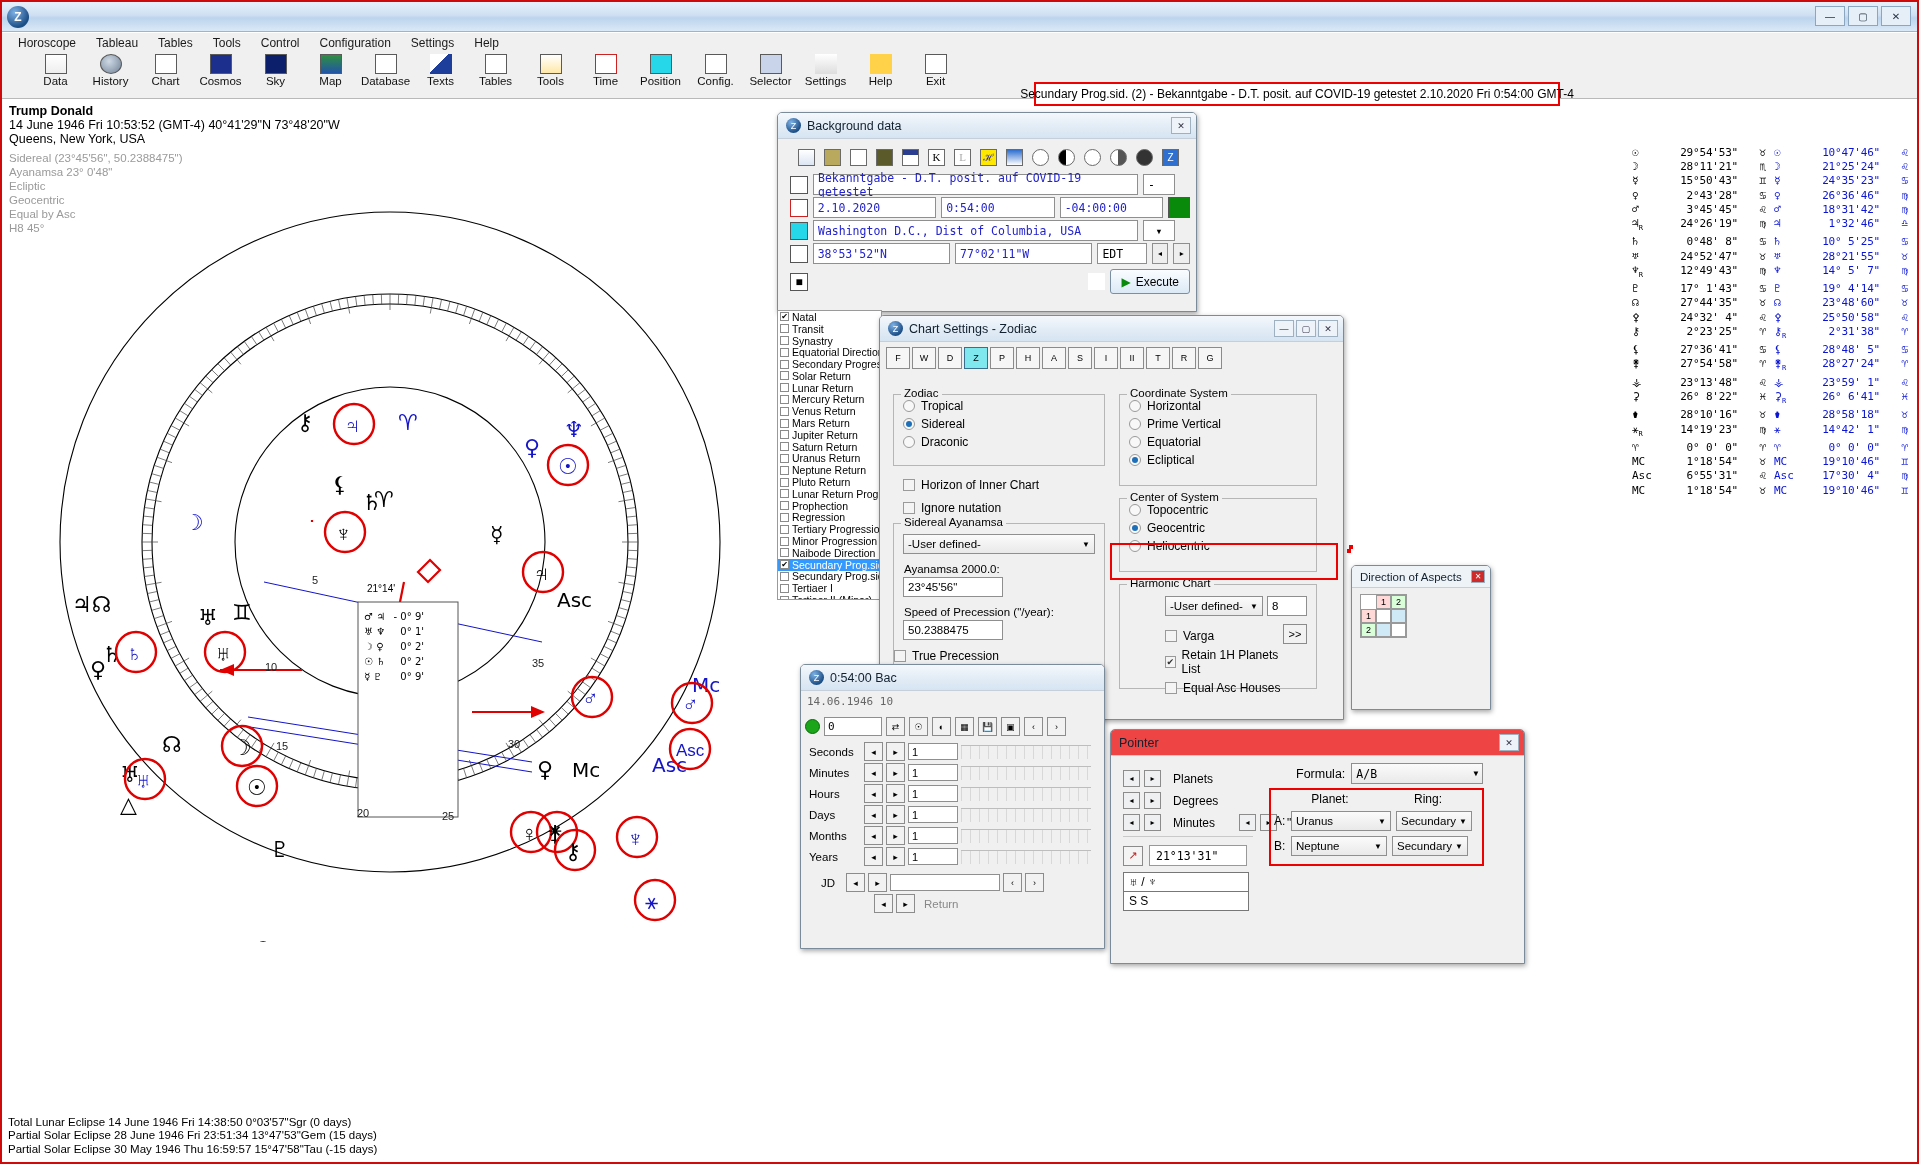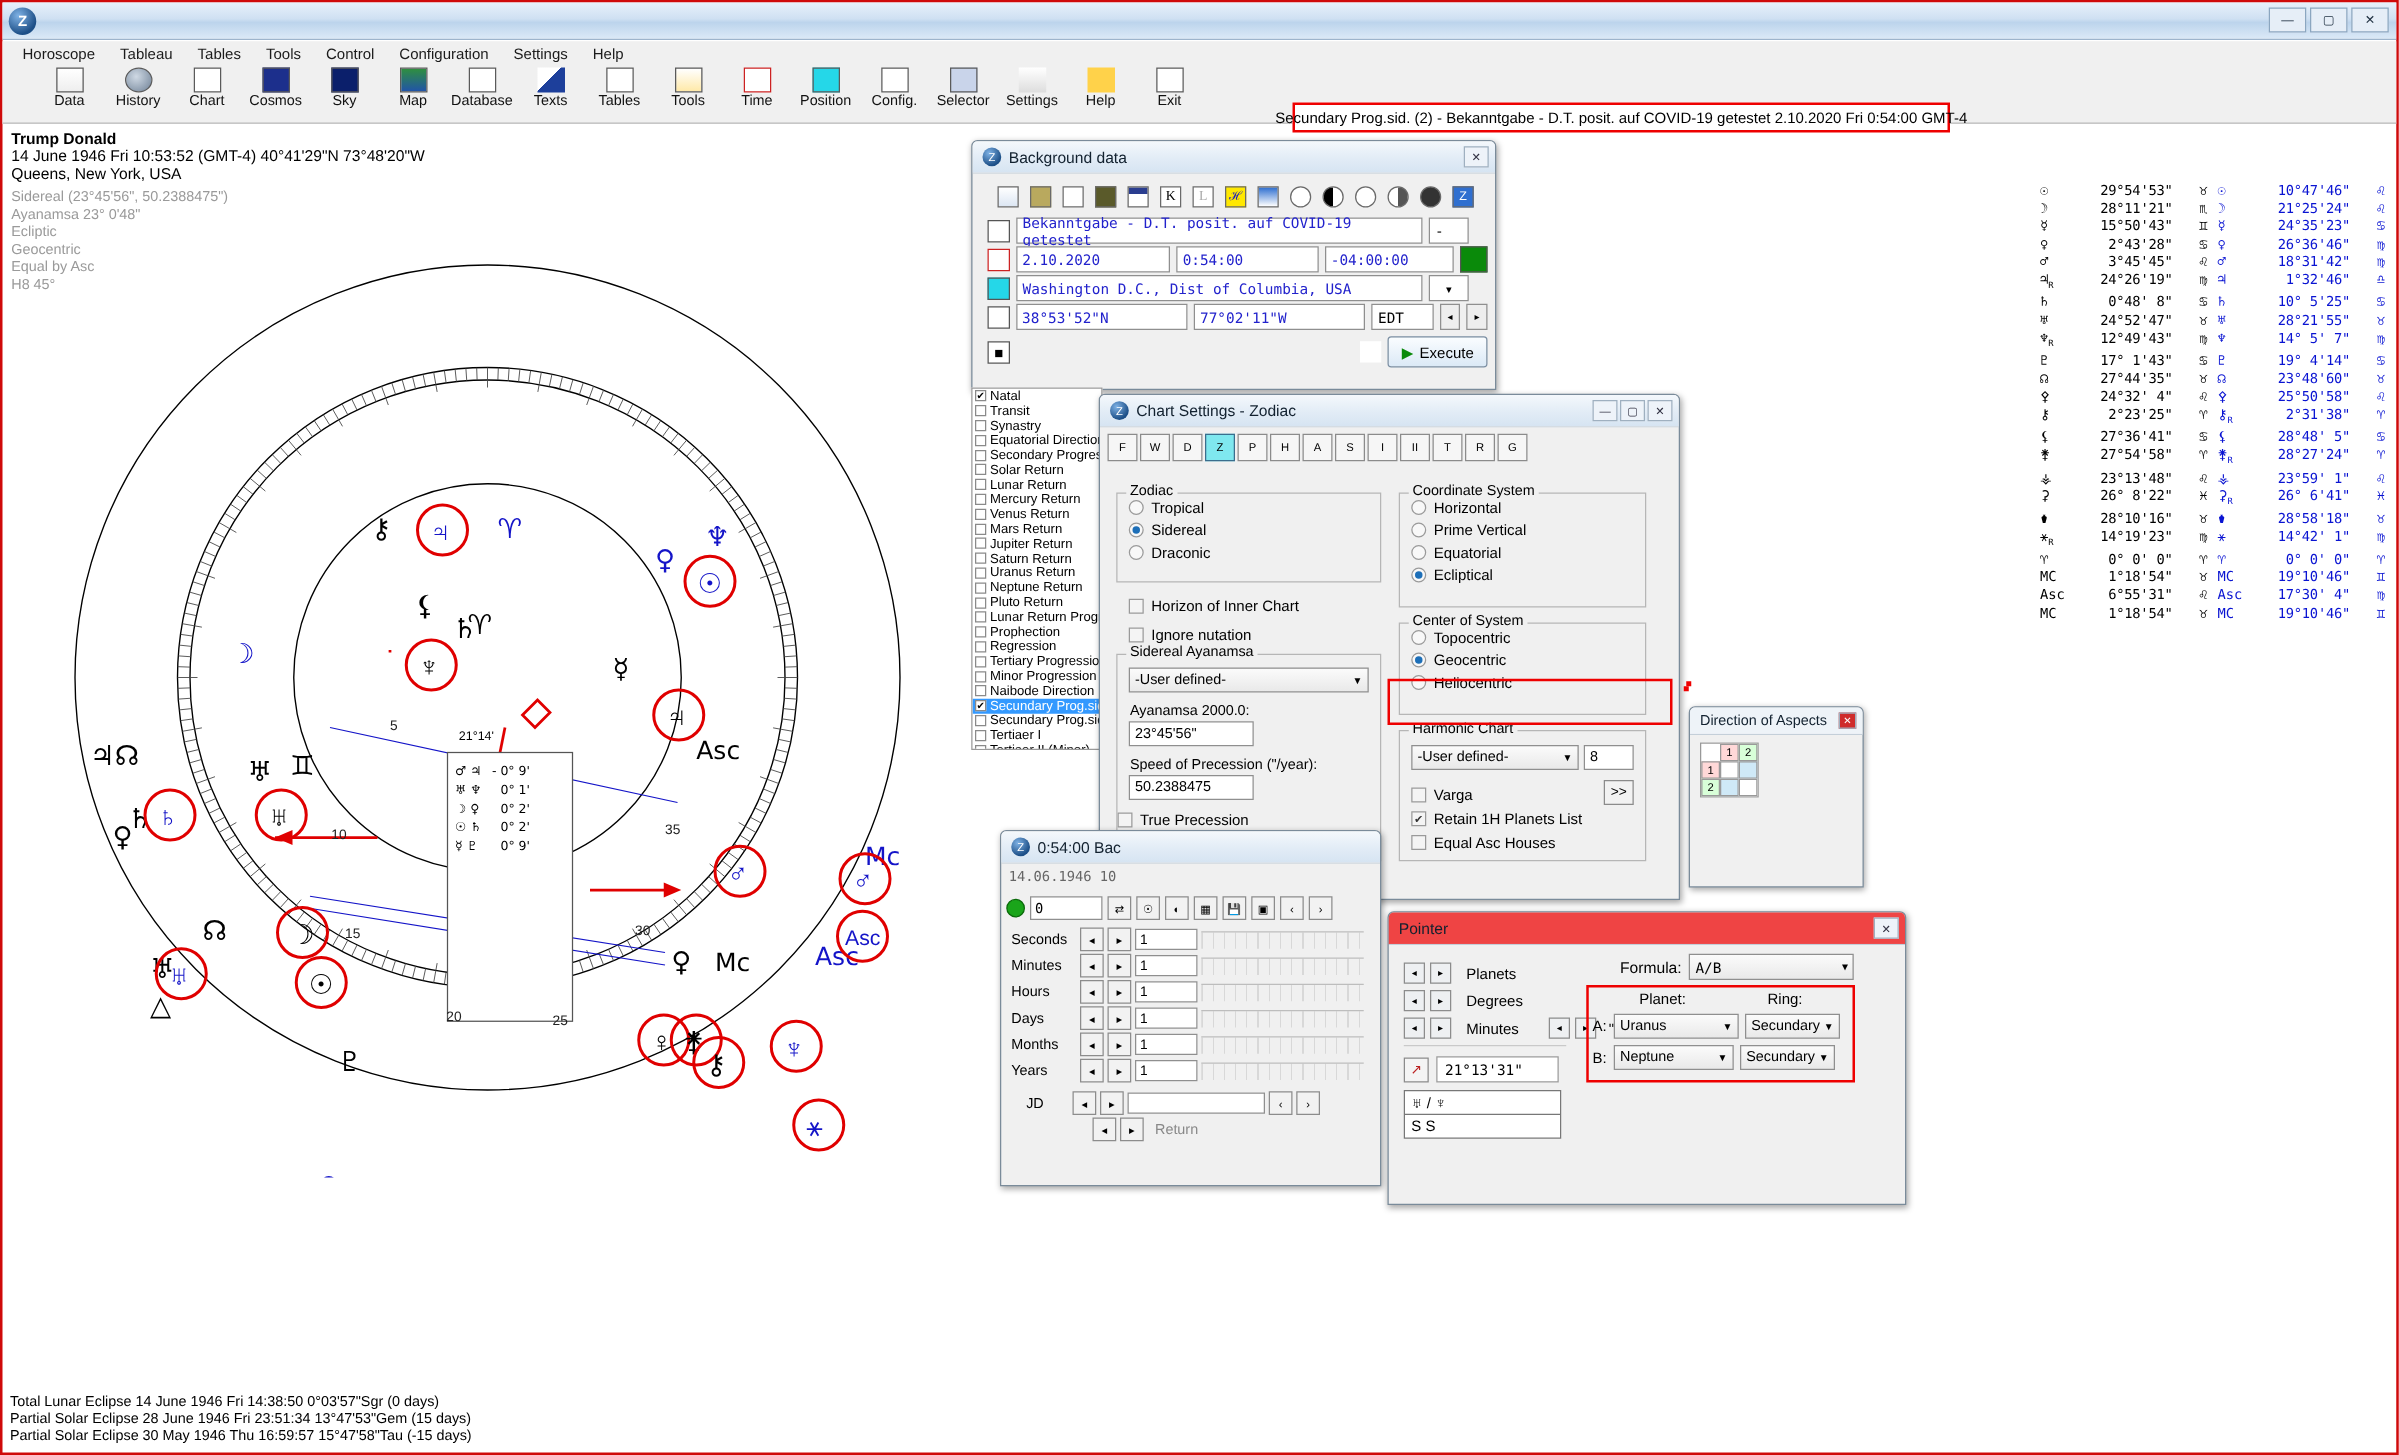--- a/index.html
+++ b/index.html
@@ -1162,21 +1162,21 @@
       <div class="radio">
           <span class="rdot on"></span>
           <span>Geocentric</span>
         </div>
       <div class="radio">
           <span class="rdot"></span>
           <span>Heliocentric</span>
         </div>
     </div>
 
-    <div class="grp" style="left:239px; top:268px; width:198px; height:105px;">
+    <div class="grp" style="left:239px; top:268px; width:198px; height:105px;padding-left:36px;">
       <span class="gl">Harmonic Chart</span>
       <div style="display:flex;gap:4px;margin:11px 9px 0 9px">
         <div class="sel-box" style="flex:1">
           <span>-User defined-</span>
           <span class="arw">▼</span>
           </div>
         <div class="txtbox" style="width:40px">8</div>
       </div>
       <div style="display:flex;align-items:flex-start;margin-top:8px">
         <div style="flex:1">
@@ -1284,21 +1284,21 @@
         </div>
         <div class="ts-row">
           <span class="ts-lab">Years</span>
           <span class="ts-btn">◂</span>
           <span class="ts-btn">▸</span>
           <span class="ts-num">1</span>
           <span class="ts-slide"></span>
         </div>
       </div>
     <div class="ts-row" style="margin-top:5px">
-      <span class="ts-lab" style="width:26px;text-align:right;margin-right:20px">JD</span>
+      <span class="ts-lab" style="width:26px;text-align:right;margin-right:8px">JD</span>
       <span class="ts-btn">◂</span>
       <span class="ts-btn">▸</span>
       <span class="ts-num" style="width:110px"></span>
       <span class="ts-btn">‹</span>
       <span class="ts-btn">›</span>
     </div>
     <div class="ts-row">
       <span style="width:62px"></span>
       <span class="ts-btn">◂</span>
       <span class="ts-btn">▸</span>

